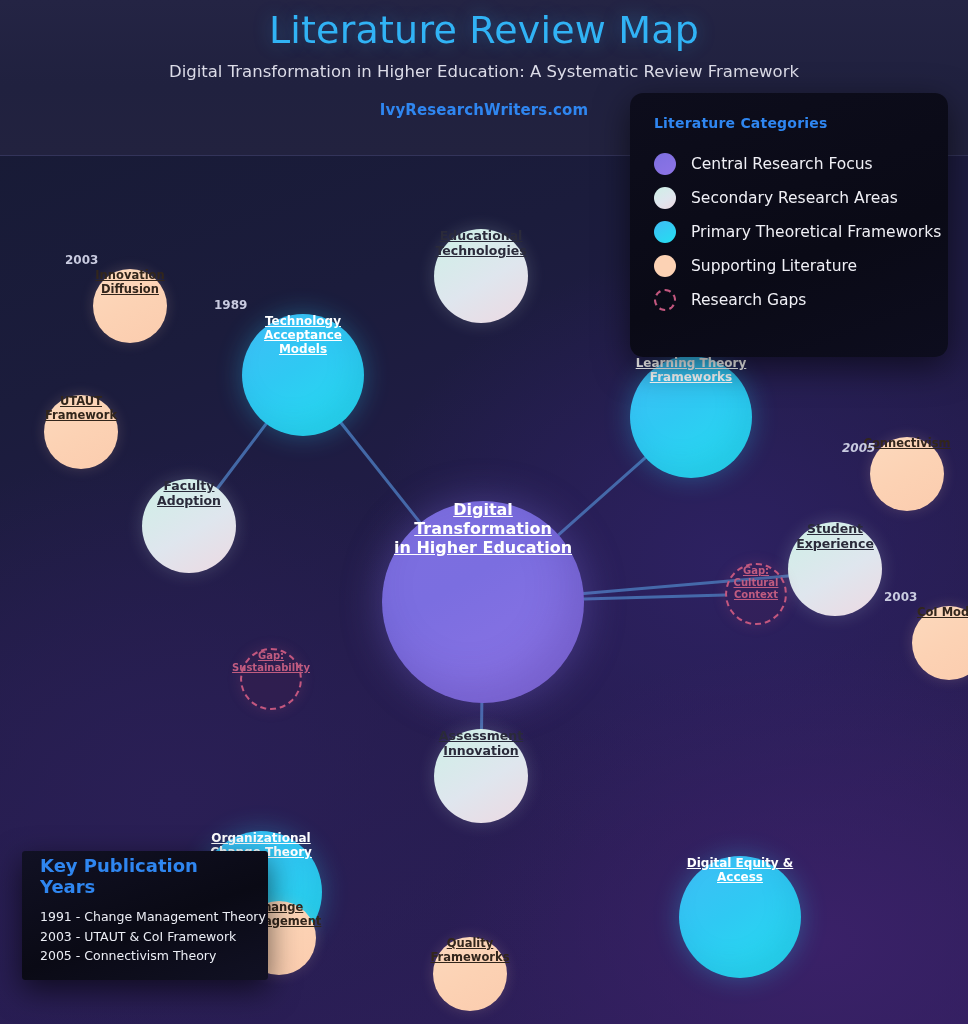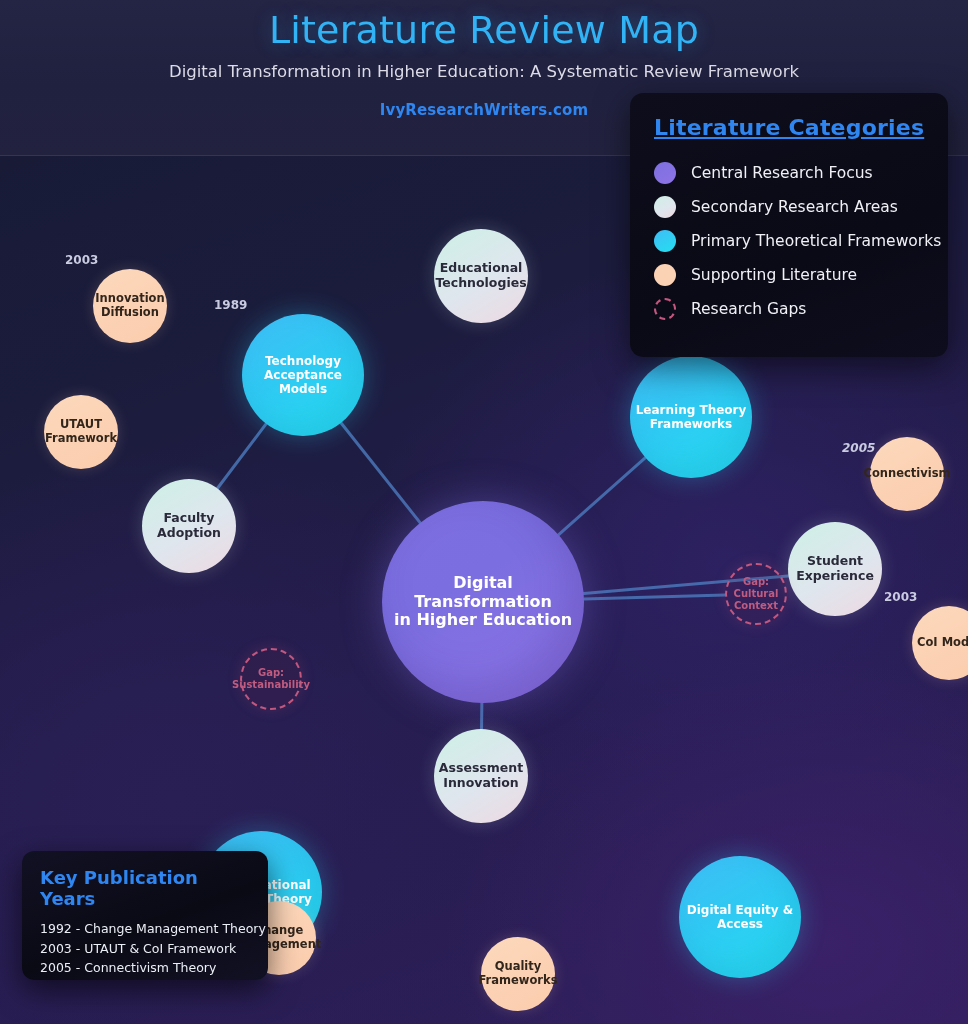--- a/index.html
+++ b/index.html
@@ -51,24 +51,25 @@
     letter-spacing: .1px;
   }
 
   
   #edges { position: absolute; left: 0; top: 0; width: 968px; height: 1024px; z-index: 5; }
 
   
   .node {
     position: absolute;
     border-radius: 50%;
-    display: flex; align-items: center; justify-content: center;
+    display: flex; align-items: flex-start; justify-content: center;
     text-align: center;
     z-index: 10;
     line-height: 1.18;
+    text-decoration: underline;
   }
   .node .lbl { padding: 0 5px; display: block; }
 
   .n-central {
     background: linear-gradient(150deg, #7d6fe0 0%, #7b6ee0 40%, #8e74e6 100%);
     box-shadow: 0 0 40px rgba(125,111,224,.38), inset -14px -16px 40px rgba(60,40,130,.25);
     color: #ffffff; font-weight: 700; font-size: 16px;
   }
   .n-primary {
     background: linear-gradient(150deg, #3fbdf6 0%, #2fc9f3 45%, #24dff0 100%);
@@ -104,38 +105,38 @@
   #legend {
     position: absolute; left: 630px; top: 93px;
     width: 318px; height: 264px;
     background: linear-gradient(160deg, #0d0d1c 0%, #0a0a16 60%, #0d0d1e 100%);
     border-radius: 13px;
     box-shadow: 0 10px 34px rgba(0,0,0,.55);
     padding: 22px 22px 0 24px;
     z-index: 40;
   }
   #legend h3 {
-    font-size: 22px; font-weight: 700; color: #2f86f0;
-    margin-bottom: 16px; letter-spacing: .2px; text-decoration: underline;
+    font-size: 14px; font-weight: 700; color: #2f86f0;
+    margin-bottom: 16px; letter-spacing: .2px;
   }
   .leg-row { display: flex; align-items: center; height: 34px; }
   .leg-dot {
     width: 22px; height: 22px; border-radius: 50%;
     margin-right: 15px; flex: none;
   }
   .leg-txt { font-size: 15.5px; color: #f0f0f6; white-space: nowrap; }
 
   
   #yearsbox {
     position: absolute; left: 22px; top: 851px;
     width: 246px; height: 129px;
     background: linear-gradient(160deg, #111124 0%, #0a0a15 55%, #111124 100%);
-    border-radius: 12px;
+    border-radius: 3px;
     box-shadow: 0 10px 30px rgba(0,0,0,.6);
-    padding: 16px 18px;
+    padding: 4px 18px;
     z-index: 40;
   }
   #yearsbox h3 {
     font-size: 18px; font-weight: 700; color: #2f86f0;
     margin-bottom: 10px;
   }
   #yearsbox li {
     list-style: none;
     font-size: 12.5px; color: #eceef5;
     line-height: 1.56;
@@ -202,21 +203,21 @@
       <div class="node n-support" style="left: 870px; top: 437px; width: 74px; height: 74px;">
         <span class="lbl">Connectivism</span>
       </div>
       <div class="yearlabel" style="left: 884px; top: 590px;">2003</div>
       <div class="node n-support" style="left: 912px; top: 606px; width: 74px; height: 74px;">
         <span class="lbl">CoI Model</span>
       </div>
       <div class="node n-support" style="left: 242px; top: 901px; width: 74px; height: 74px;">
         <span class="lbl">Change<br>Management</span>
       </div>
-      <div class="node n-support" style="left: 433px; top: 937px; width: 74px; height: 74px; margin-left: 48px;">
+      <div class="node n-support" style="left: 433px; top: 937px; width: 74px; height: 74px;">
         <span class="lbl">Quality<br>Frameworks</span>
       </div>
       <div class="node n-gap" style="left: 240px; top: 648px; width: 62px; height: 62px;">
         <span class="lbl">Gap:<br>Sustainability</span>
       </div>
       <div class="node n-gap" style="left: 725px; top: 563px; width: 62px; height: 62px;">
         <span class="lbl">Gap:<br>Cultural<br>Context</span>
       </div>
     </div>
 
@@ -242,19 +243,19 @@
         <div class="leg-row">
           <span class="leg-dot" style="background: transparent; border: 2px dashed rgb(195, 87, 127);"></span>
           <span class="leg-txt">Research Gaps</span>
         </div>
       </div>
   </div>
 
   <div id="yearsbox">
     <h3>Key Publication Years</h3>
     <ul id="years-list">
-        <li>1992 - Change Management Theory</li>
+        <li>1991 - Change Management Theory</li>
         <li>2003 - UTAUT &amp; CoI Framework</li>
         <li>2005 - Connectivism Theory</li>
       </ul>
   </div>
 
 </div>
 
 </body></html>

